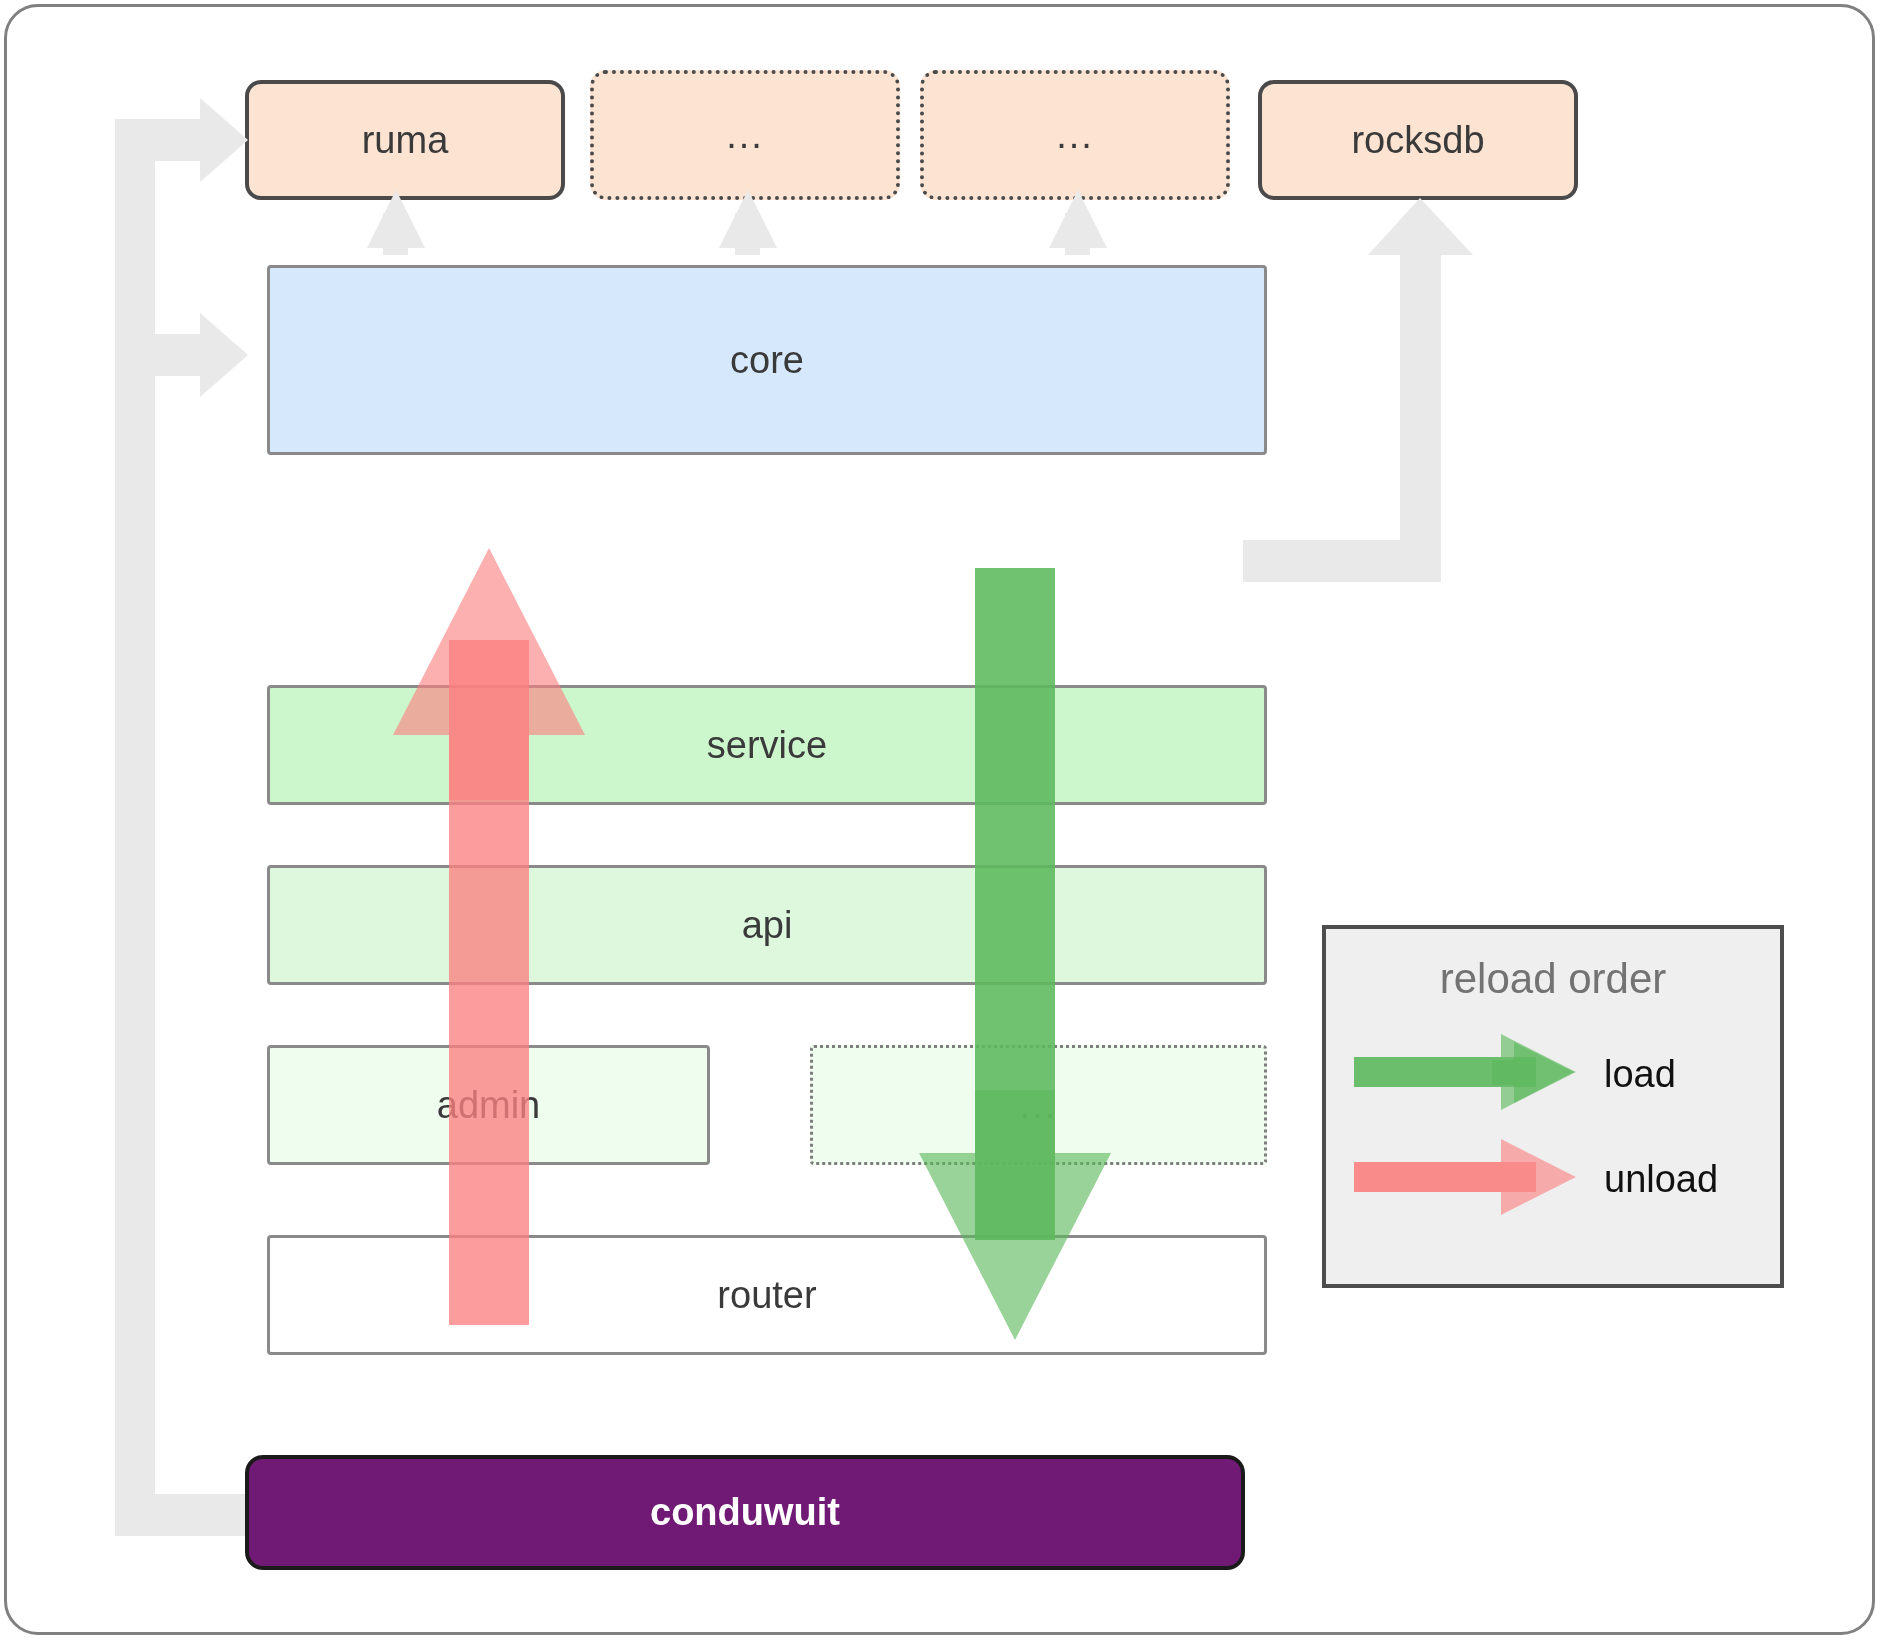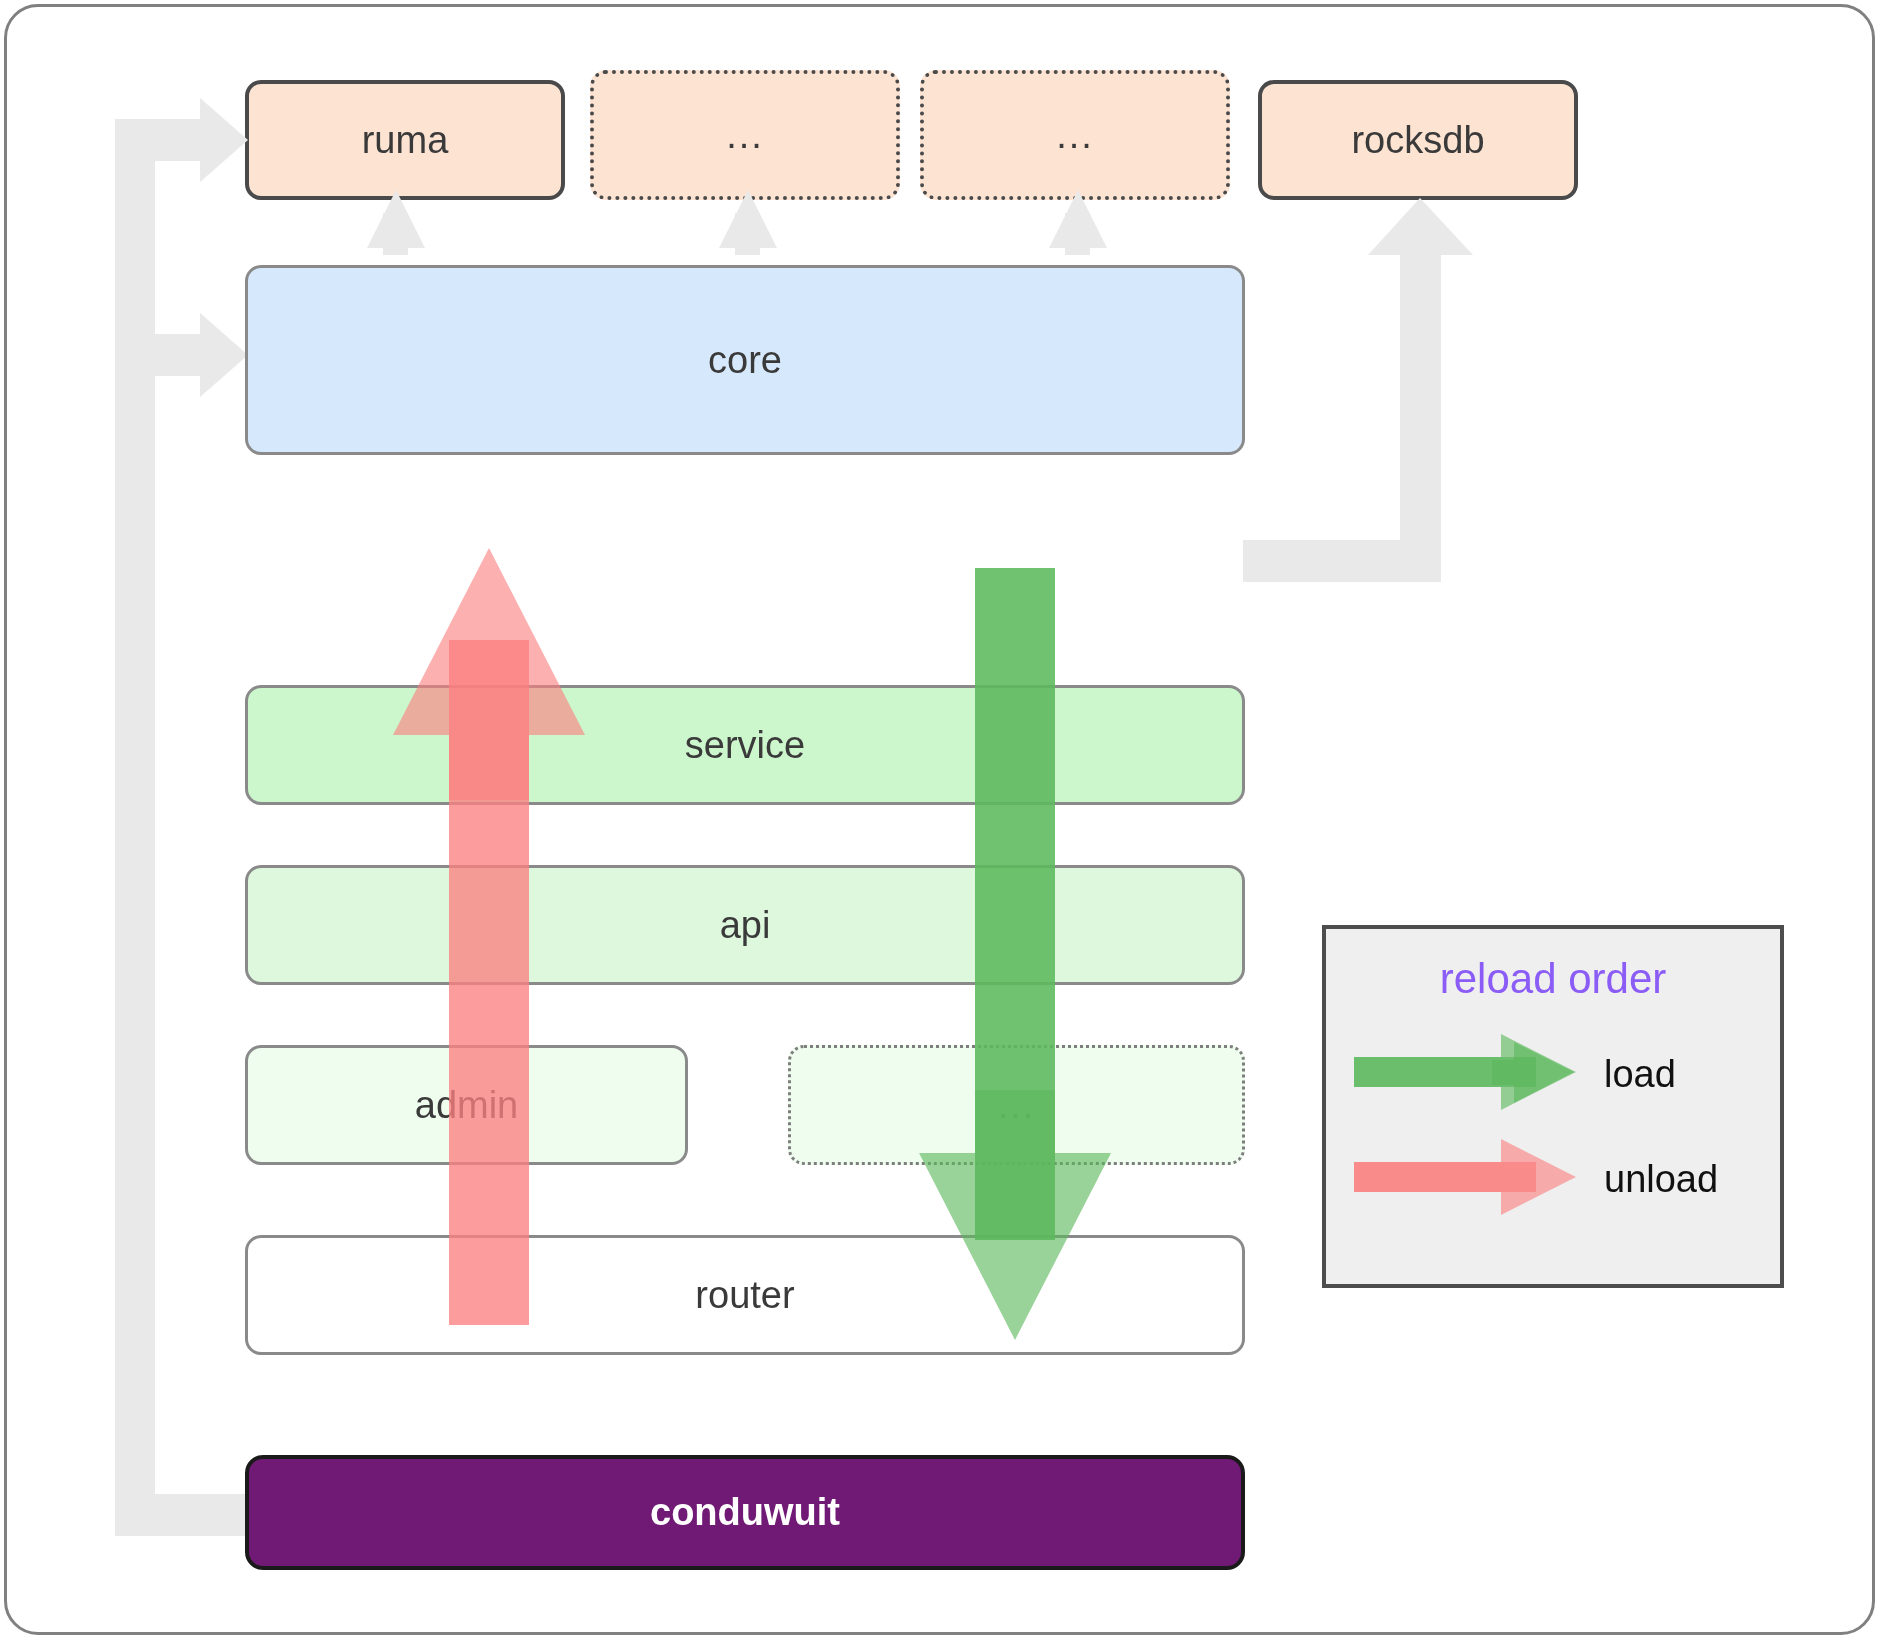--- a/index.html
+++ b/index.html
@@ -47,21 +47,22 @@
     border-radius: 16px;
     font-size: 38px;
     color: #3a3a3a;
   }
   .dep-box.dashed {
     border-style: dotted;
     border-width: 4px;
   }
   .stack-box {
     border: 3px solid #8a8a8a;
-    border-radius: 16px;
+    border-radius: 4px;
+    margin-left: 22px;
   }
   .stack-box.dotted-border {
     border-style: dotted;
     border-width: 3px;
     border-color: #7d7d7d;
   }
   svg.overlay {
     position: absolute;
     left: 0;
     top: 0;
@@ -83,21 +84,21 @@
     box-sizing: border-box;
     z-index: 8;
   }
   #legend-title {
     position: absolute;
     top: 26px;
     left: 0;
     width: 100%;
     text-align: center;
     font-size: 42px;
-    color: #8b5cf6;
+    color: #737373;
   }
   .legend-label {
     position: absolute;
     font-size: 38px;
     color: #111111;
     white-space: nowrap;
   }
   .dots {
     letter-spacing: 2px;
     font-size: 38px;

